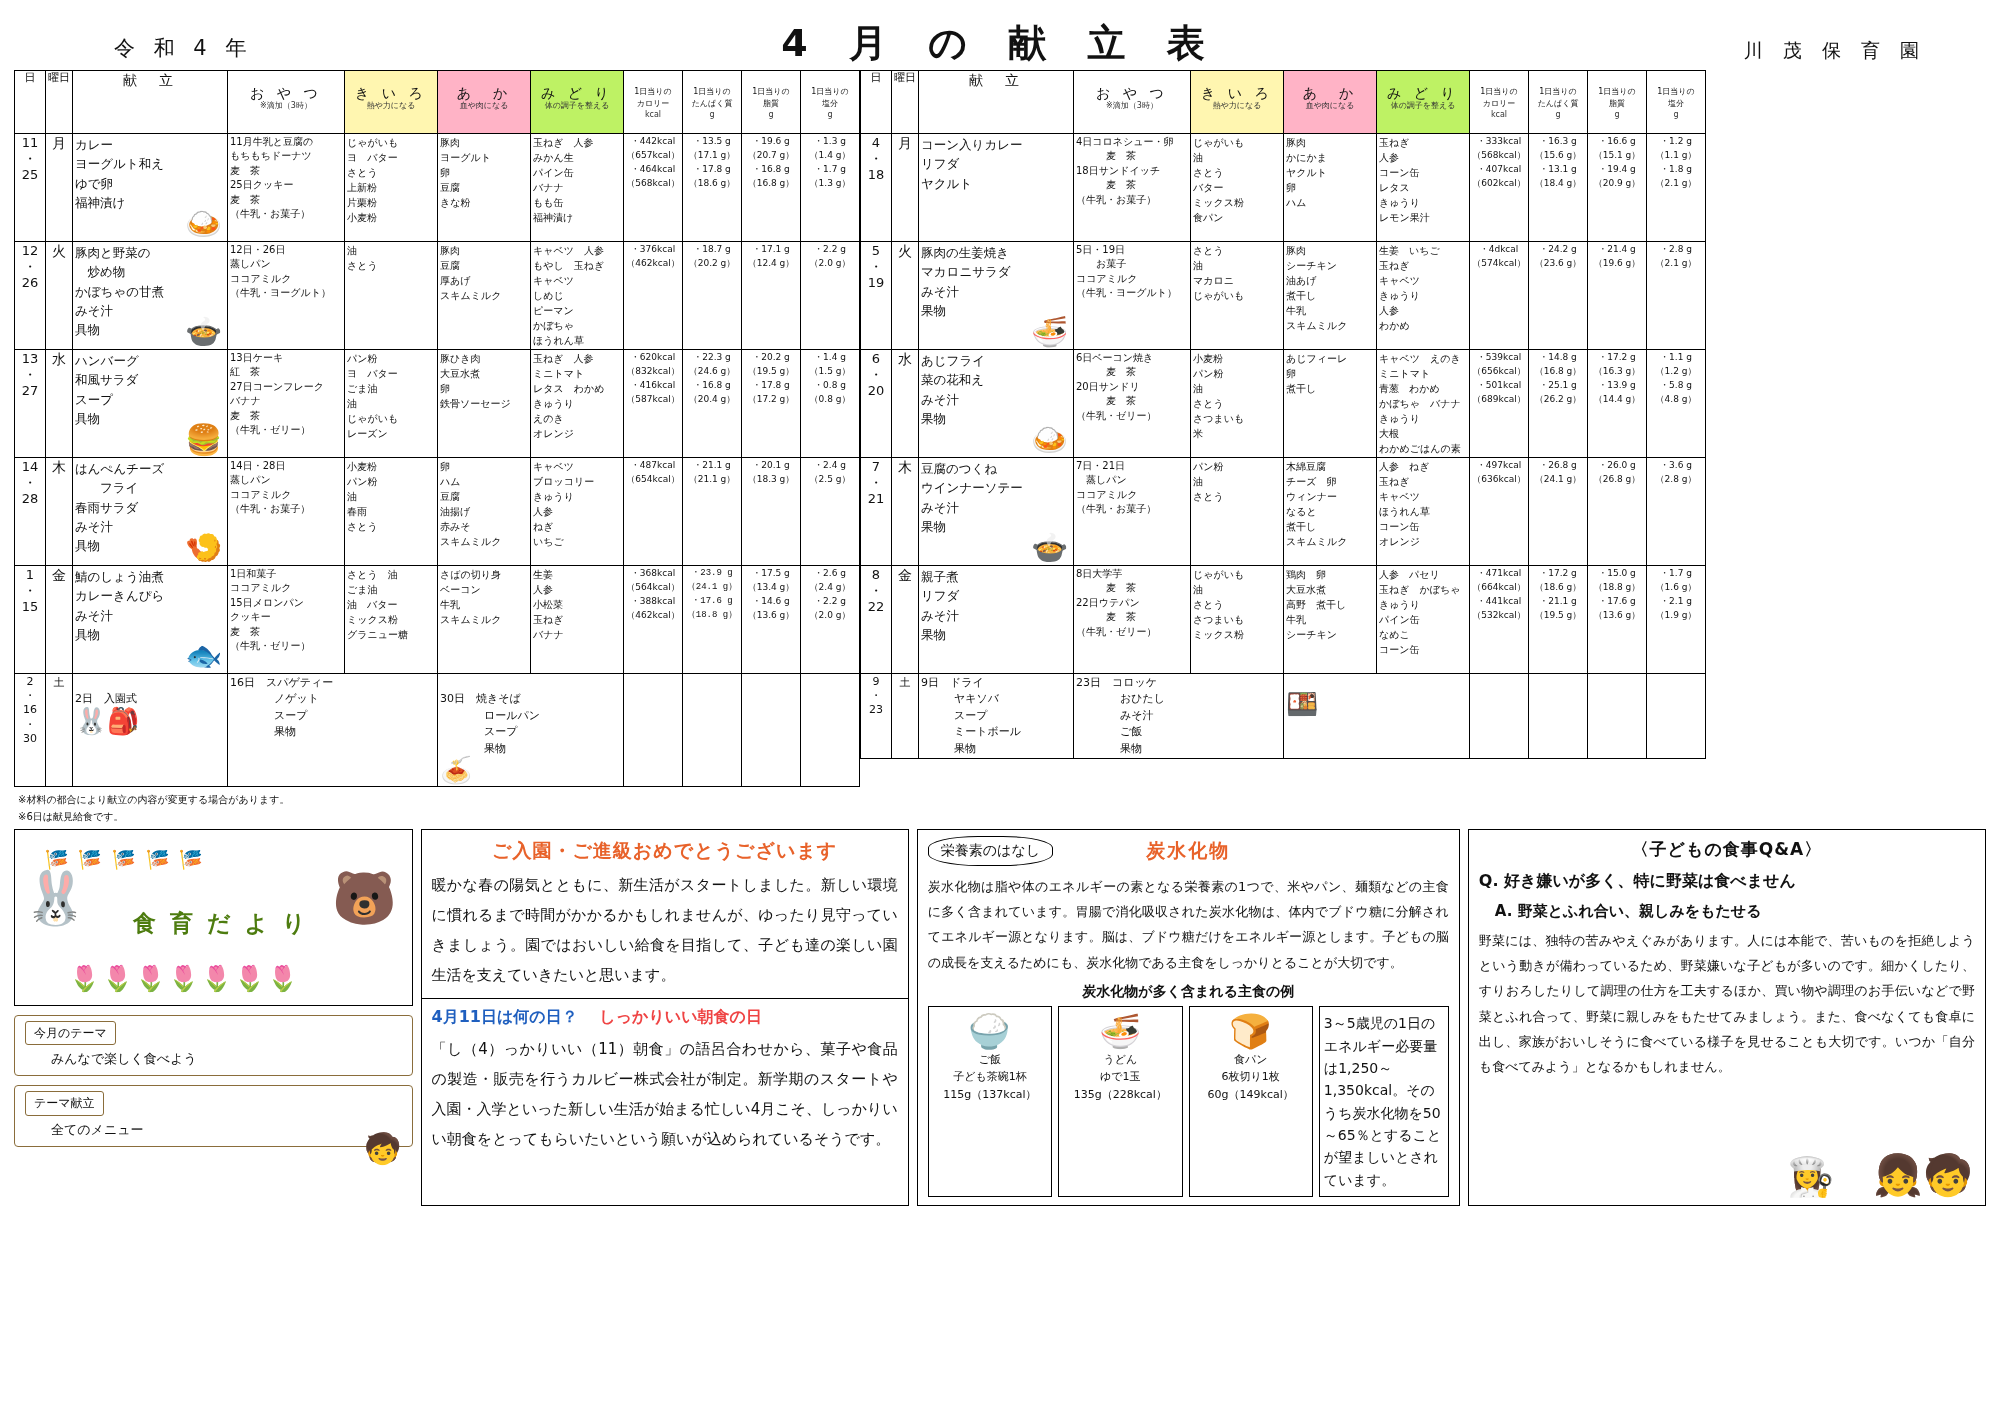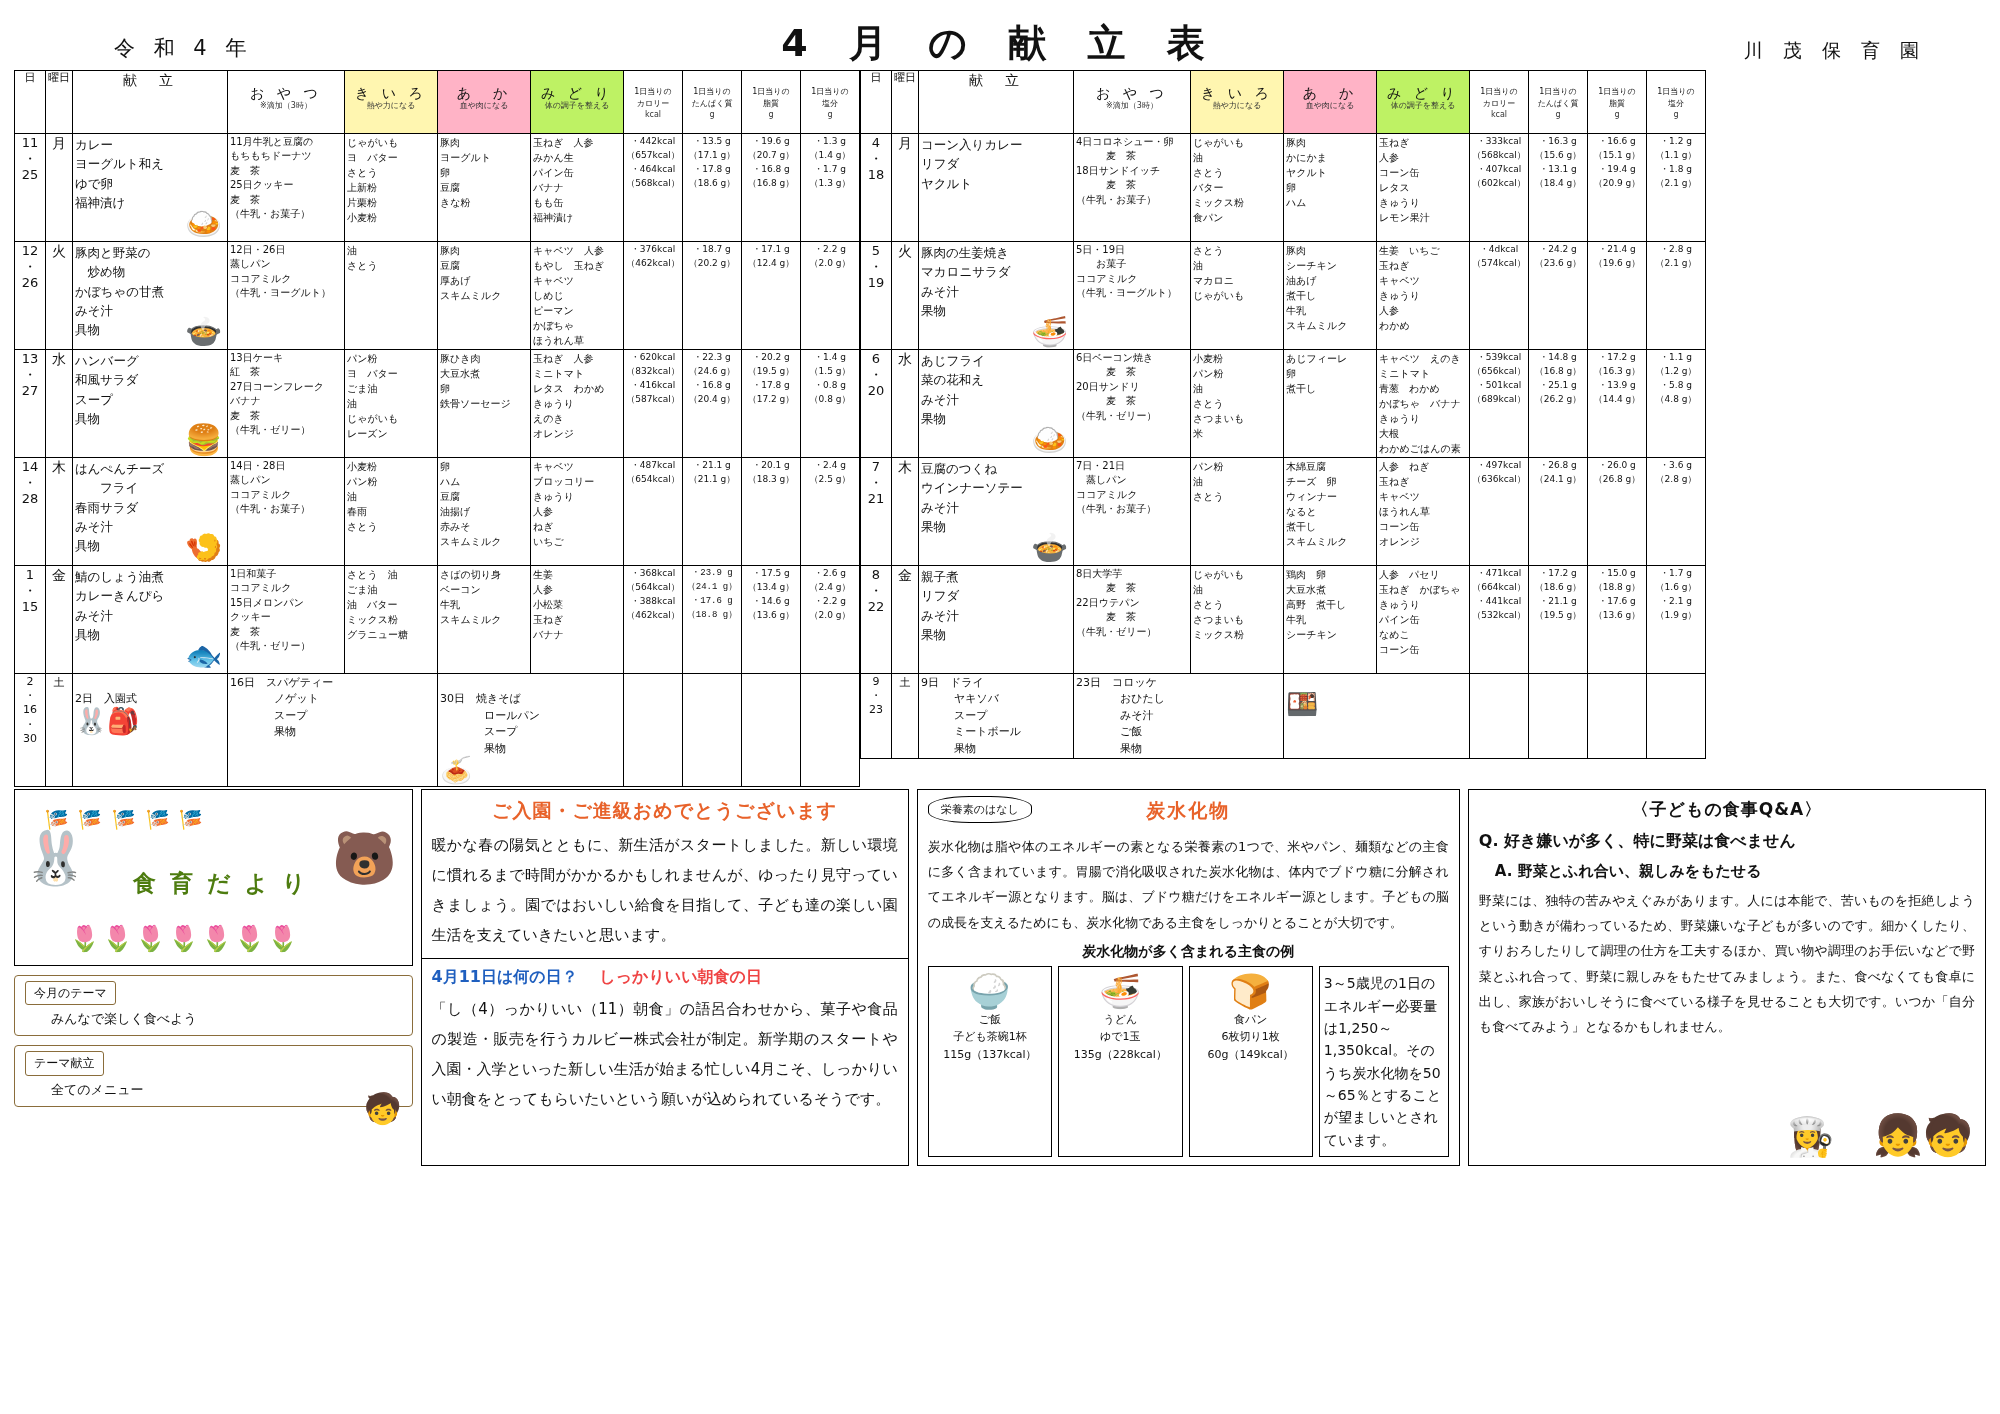--- a/index.html
+++ b/index.html
@@ -67,21 +67,21 @@
   .themebox .val{display:block;margin-left:26px;margin-top:3px;font-size:13px;}
 
   .p2 .h{color:#e8622a;font-size:19px;font-weight:bold;text-align:center;letter-spacing:1px;}
   .p2 .body{font-size:15px;line-height:2.0;margin-top:6px;text-align:justify;}
   .divline{border-top:1px solid #000;margin:8px -10px;}
   .p2 .h2{font-size:16px;font-weight:bold;}
   .p2 .h2 .blue{color:#1f5fbf;}
   .p2 .h2 .or{color:#ef4444;margin-left:16px;}
 
   .p3 .h{color:#e8622a;font-size:19px;font-weight:bold;text-align:center;letter-spacing:2px;}
-  .bubble{position:absolute;left:10px;top:6px;border:1px solid #000;border-radius:40%;padding:5px 12px;font-size:11px;background:#fff;}
+  .bubble{position:absolute;left:10px;top:6px;border:1px solid #000;border-radius:40%;padding:5px 12px;font-size:14px;background:#fff;}
   .p3 .body{font-size:13px;line-height:1.95;margin-top:10px;text-align:justify;}
   .p3 .sub{text-align:center;font-size:14px;font-weight:bold;margin:8px 0 5px;}
   .foods{display:flex;gap:6px;align-items:stretch;}
   .foodbox{border:1px solid #000;flex:1;text-align:center;font-size:11px;line-height:1.6;padding:6px 2px;}
   .foodbox .ic{font-size:34px;display:block;line-height:1.1;}
   .foodnote{border:1px solid #000;width:120px;font-size:14px;line-height:1.6;padding:5px 4px;}
 
   .p4 .h{font-size:17px;font-weight:bold;text-align:center;letter-spacing:1px;}
   .p4 .q{font-size:16px;font-weight:bold;margin-top:10px;}
   .p4 .a{font-size:15px;font-weight:bold;margin-top:10px;margin-left:16px;}
@@ -723,20 +723,24 @@
           </td>
           <td class="numcell" style="white-space: pre-line;"></td>
           <td class="numcell" style="white-space: pre-line;"></td>
           <td class="numcell" style="white-space: pre-line;"></td>
           <td class="numcell" style="white-space: pre-line;"></td>
         </tr>
       </tbody>
     </table>
   </div>
 
+  <div class="notes">
+    <div>※材料の都合により献立の内容が変更する場合があります。</div>
+    <div>※6日は献見給食です。</div>
+  </div>
 
   <div class="bottom">
 
     <div class="panel p1">
       <div class="shokuiku">
         <div class="garland">🎏🎏🎏🎏🎏</div>
         <div class="bunny">🐰</div>
         <div class="bunny2">🐻</div>
         <div class="title">食 育 だ よ り</div>
         <div class="tulips">🌷🌷🌷🌷🌷🌷🌷</div>

